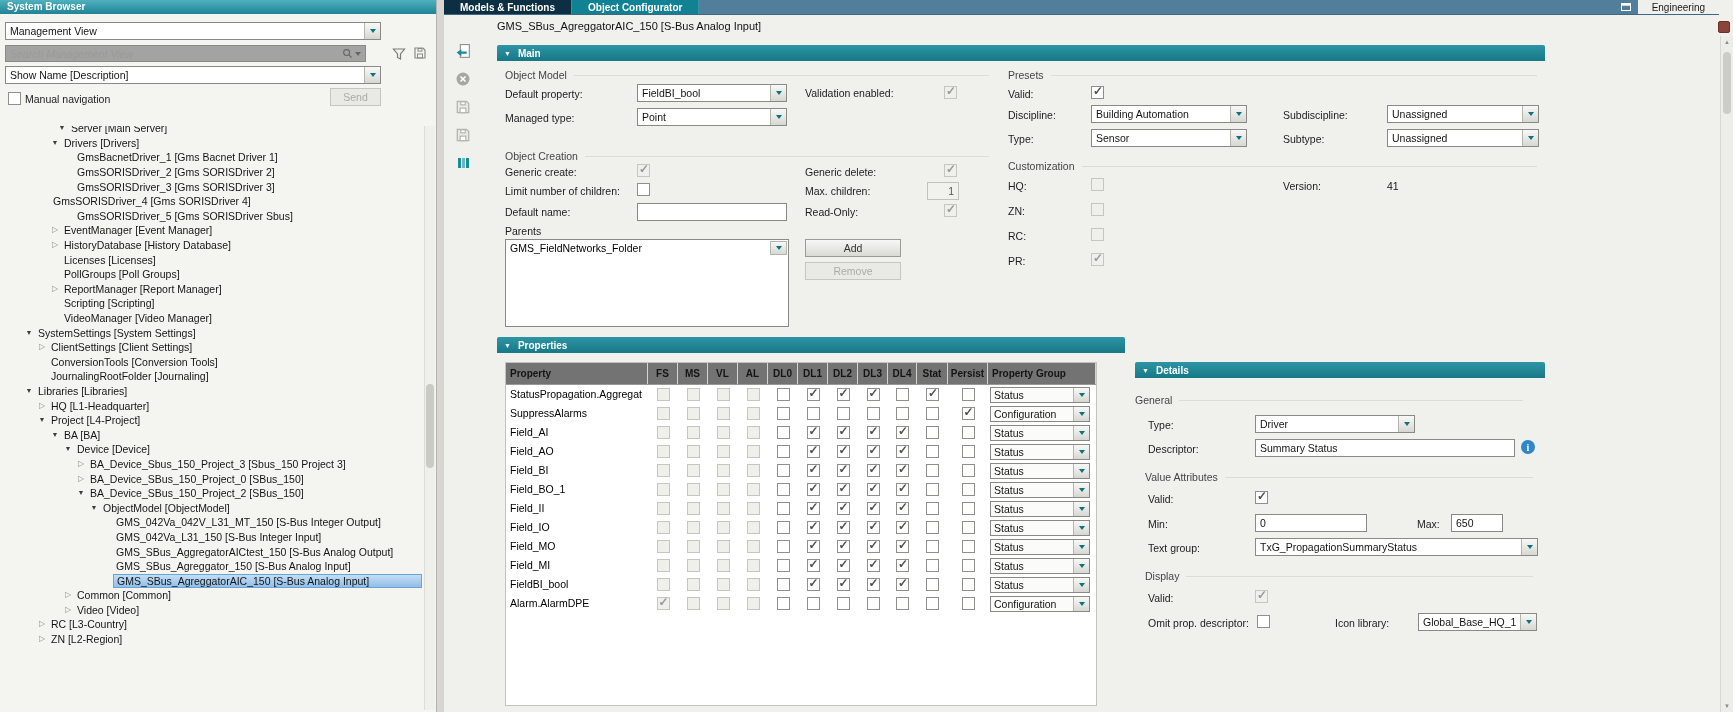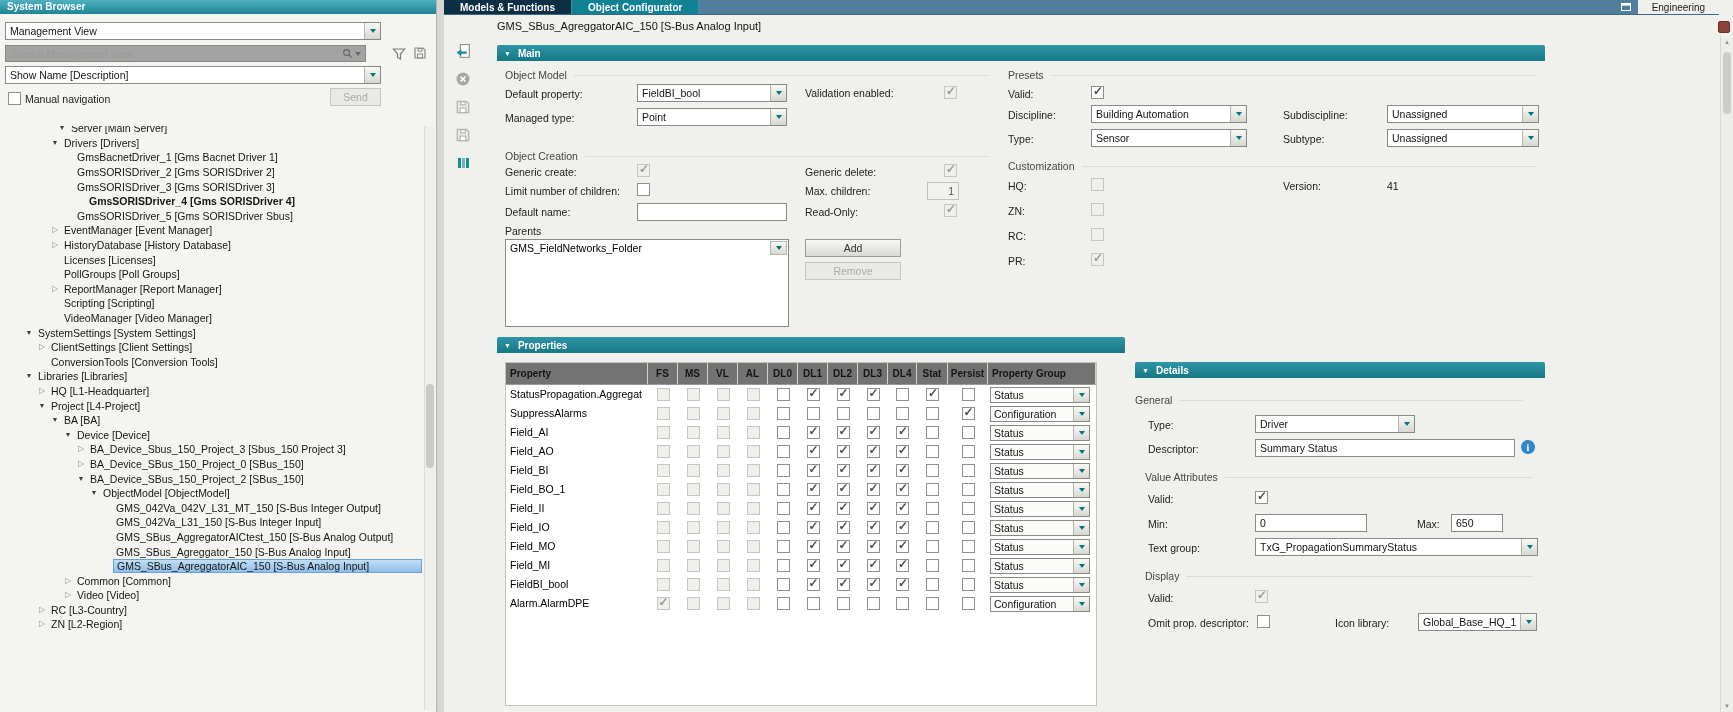--- a/index.html
+++ b/index.html
@@ -150,21 +150,21 @@
           <span class="tree-label">GmsBacnetDriver_1 [Gms Bacnet Driver 1]</span>
         </div>
         <div class="tree-row" style="padding-left: 62px;">
           <span class="tree-arrow leaf"></span>
           <span class="tree-label">GmsSORISDriver_2 [Gms SORISDriver 2]</span>
         </div>
         <div class="tree-row" style="padding-left: 62px;">
           <span class="tree-arrow leaf"></span>
           <span class="tree-label">GmsSORISDriver_3 [Gms SORISDriver 3]</span>
         </div>
-        <div class="tree-row" style="padding-left: 74px; font-weight: bold;">
+        <div class="tree-row" style="padding-left: 38px;">
           <span class="tree-arrow leaf"></span>
           <span class="tree-label">GmsSORISDriver_4 [Gms SORISDriver 4]</span>
         </div>
         <div class="tree-row" style="padding-left: 62px;">
           <span class="tree-arrow leaf"></span>
           <span class="tree-label">GmsSORISDriver_5 [Gms SORISDriver Sbus]</span>
         </div>
         <div class="tree-row" style="padding-left: 49px;">
           <span class="tree-arrow collapsed">▷</span>
           <span class="tree-label">EventManager [Event Manager]</span>
@@ -197,20 +197,24 @@
           <span class="tree-arrow expanded">▼</span>
           <span class="tree-label">SystemSettings [System Settings]</span>
         </div>
         <div class="tree-row" style="padding-left: 36px;">
           <span class="tree-arrow collapsed">▷</span>
           <span class="tree-label">ClientSettings [Client Settings]</span>
         </div>
         <div class="tree-row" style="padding-left: 36px;">
           <span class="tree-arrow leaf"></span>
           <span class="tree-label">ConversionTools [Conversion Tools]</span>
+        </div>
+        <div class="tree-row" style="padding-left: 36px;">
+          <span class="tree-arrow leaf"></span>
+          <span class="tree-label">JournalingRootFolder [Journaling]</span>
         </div>
         <div class="tree-row" style="padding-left: 23px;">
           <span class="tree-arrow expanded">▼</span>
           <span class="tree-label">Libraries [Libraries]</span>
         </div>
         <div class="tree-row" style="padding-left: 36px;">
           <span class="tree-arrow collapsed">▷</span>
           <span class="tree-label">HQ [L1-Headquarter]</span>
         </div>
         <div class="tree-row" style="padding-left: 36px;">

